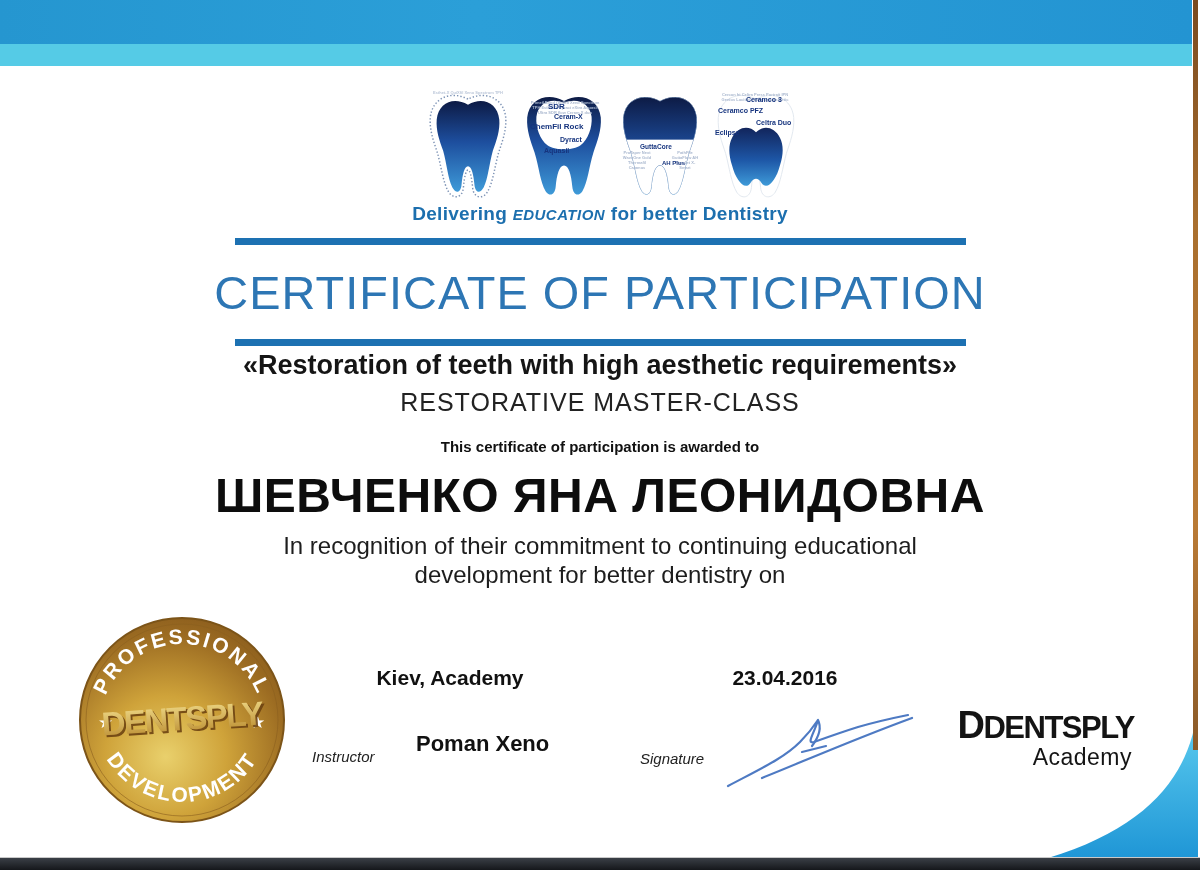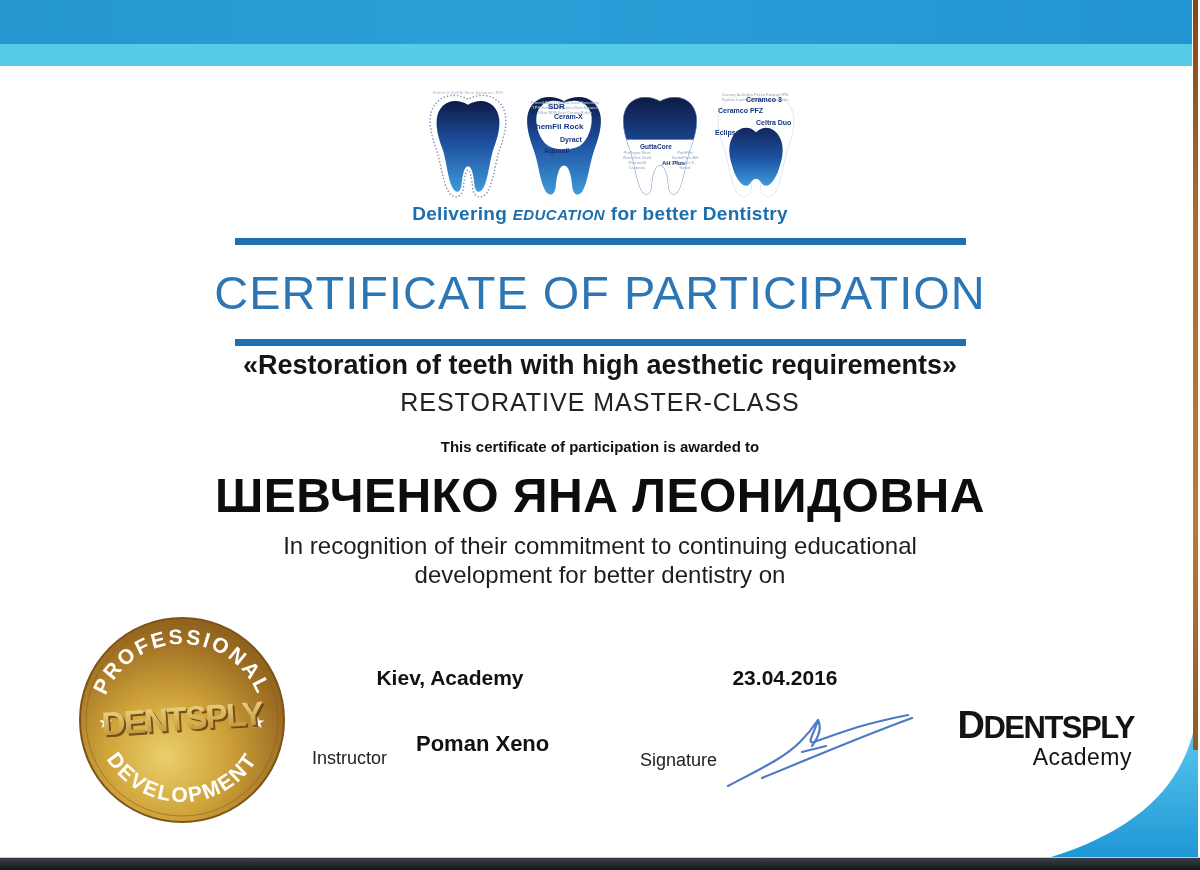--- a/index.html
+++ b/index.html
@@ -66,21 +66,21 @@
     font-size:24px;font-weight:400;color:#1d1d1d;}
   .recog1{top:532px;}
   .recog2{top:561px;}
   
   .seal{position:absolute;top:614px;left:76px;width:212px;height:212px;}
   
   .loc{position:absolute;top:666px;left:330px;width:240px;text-align:center;
     font-size:21px;font-weight:800;color:#111;}
   .date{position:absolute;top:666px;left:665px;width:240px;text-align:center;
     font-size:21px;font-weight:800;color:#111;}
-  .label{position:absolute;font-size:18px;font-weight:400;color:#222;}
+  .label{position:absolute;font-size:15px;font-weight:400;color:#222;font-style:italic;}
   .instructor-label{top:748px;left:312px;}
   .instructor-name{position:absolute;top:731px;left:416px;font-size:22px;
     font-weight:800;color:#111;}
   .signature-label{top:750px;left:640px;}
   .signature-svg{position:absolute;top:708px;left:722px;}
   
   .brand{position:absolute;top:706px;right:66px;text-align:right;color:#141414;}
   .brand-name{font-size:31px;font-weight:800;letter-spacing:-1.5px;line-height:1;}
   .brand-name .initial{font-size:38px;}
   .brand-sub{font-size:23px;font-weight:400;letter-spacing:.5px;margin-top:0px;

